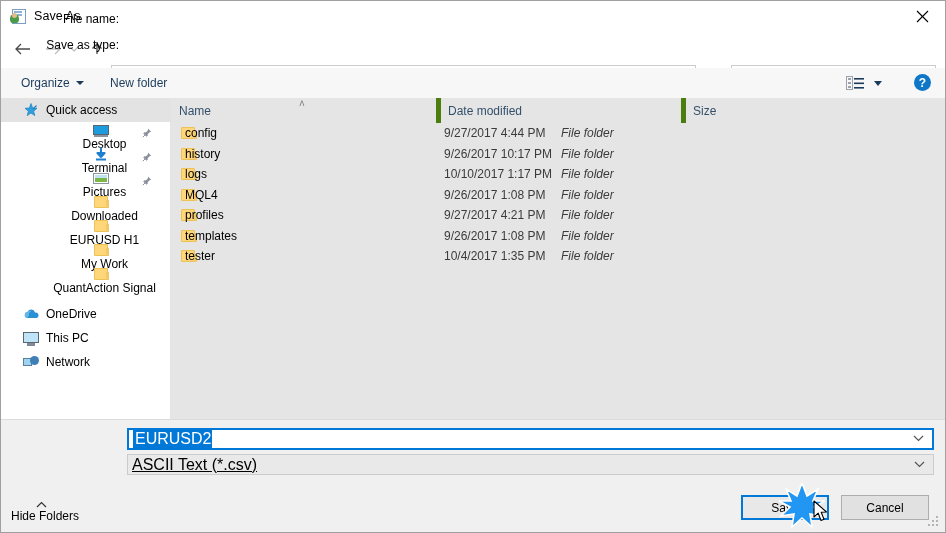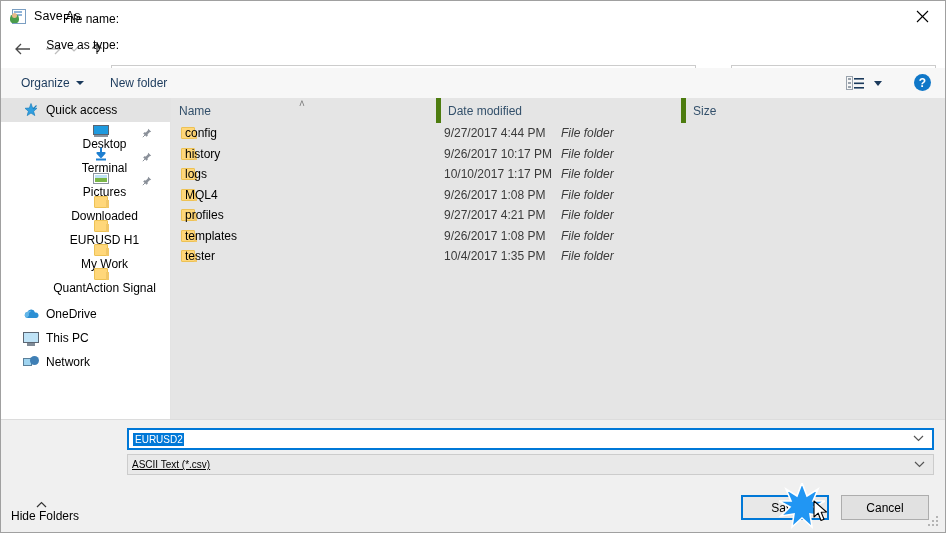--- a/index.html
+++ b/index.html
@@ -384,21 +384,21 @@
     background: #ffffff;
     height: 22px;
   }
   .combo-type {
     top: 453px;
     border: 1px solid #cccccc;
     background: #e9e9e9;
     text-decoration: underline;
   }
   .combo .val {
-    font-size: 10px;
+    font-size: 16px;
     margin-left: 4px;
     white-space: nowrap;
   }
   .combo .val.sel {
     background: #0078d7;
     color: #ffffff;
     padding: 1px 1px 1px 2px;
   }
   .combo .chev {
     position: absolute; right: 8px; top: 50%;

